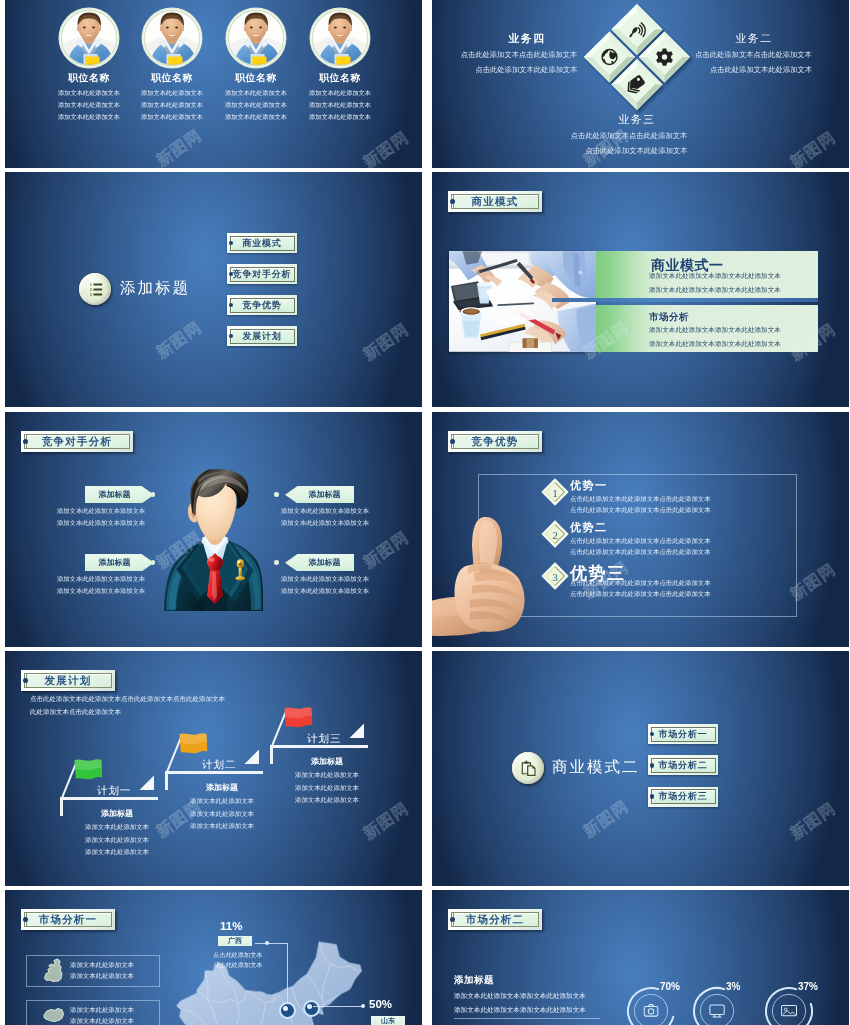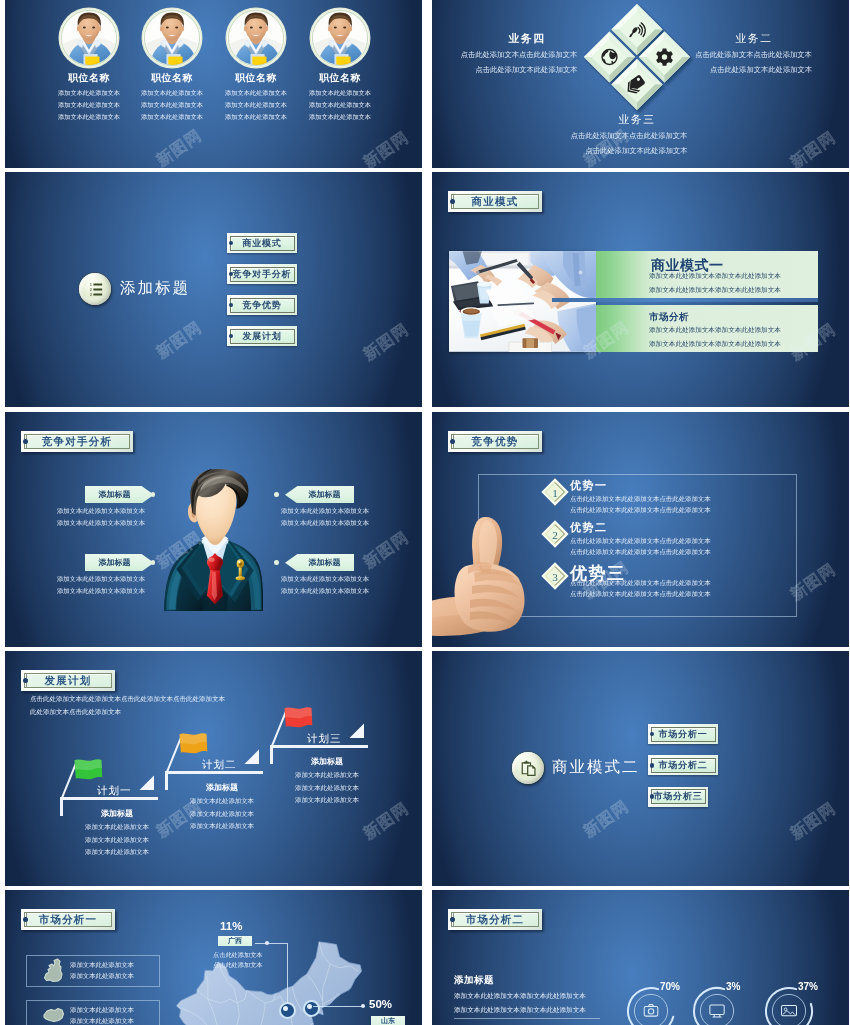--- a/index.html
+++ b/index.html
@@ -806,21 +806,21 @@
               <span style="font-size:9px;font-weight:700;color:#2a4a74;letter-spacing:0.8px;">市场分析一</span>
             </div>
             <div style="position:absolute;left:2px;top:50%;margin-top:-2.2px;width:4.4px;height:4.4px;border-radius:50%;background:#20406e;z-index:3;"></div>
           </div>
           <div style="position:absolute;left:216px;top:104.3px;width:70px;height:20px;background:linear-gradient(150deg,#ffffff 0%,#f1f9f3 35%,#d7ecdd 100%);box-shadow:0 1px 2px rgba(0,0,0,0.35);">
             <div style="position:absolute;left:2.5px;top:2.5px;right:2.5px;bottom:2.5px;background:linear-gradient(180deg,#e5f7ea 0%,#dcf4e2 58%,#d2edd9 100%);border:1px solid #6e7a62;box-shadow:inset 1px 1px 0 rgba(255,255,255,0.8);display:flex;align-items:center;justify-content:center;">
               <span style="font-size:9px;font-weight:700;color:#2a4a74;letter-spacing:0.8px;">市场分析二</span>
             </div>
             <div style="position:absolute;left:2px;top:50%;margin-top:-2.2px;width:4.4px;height:4.4px;border-radius:50%;background:#20406e;z-index:3;"></div>
           </div>
-          <div style="position:absolute;left:216px;top:135.6px;width:60px;height:20px;background:linear-gradient(150deg,#ffffff 0%,#f1f9f3 35%,#d7ecdd 100%);box-shadow:0 1px 2px rgba(0,0,0,0.35);">
+          <div style="position:absolute;left:216px;top:135.6px;width:70px;height:20px;background:linear-gradient(150deg,#ffffff 0%,#f1f9f3 35%,#d7ecdd 100%);box-shadow:0 1px 2px rgba(0,0,0,0.35);">
             <div style="position:absolute;left:2.5px;top:2.5px;right:2.5px;bottom:2.5px;background:linear-gradient(180deg,#e5f7ea 0%,#dcf4e2 58%,#d2edd9 100%);border:1px solid #6e7a62;box-shadow:inset 1px 1px 0 rgba(255,255,255,0.8);display:flex;align-items:center;justify-content:center;">
               <span style="font-size:9px;font-weight:700;color:#2a4a74;letter-spacing:0.8px;">市场分析三</span>
             </div>
             <div style="position:absolute;left:2px;top:50%;margin-top:-2.2px;width:4.4px;height:4.4px;border-radius:50%;background:#20406e;z-index:3;"></div>
           </div>
           <div class="wm" style="left:149.4px;top:157.7px;font-size:16px;">新图网</div>
           <div class="wm" style="left:356.4px;top:159.7px;font-size:16px;">新图网</div>
         </div>
       </div>
     </div>

